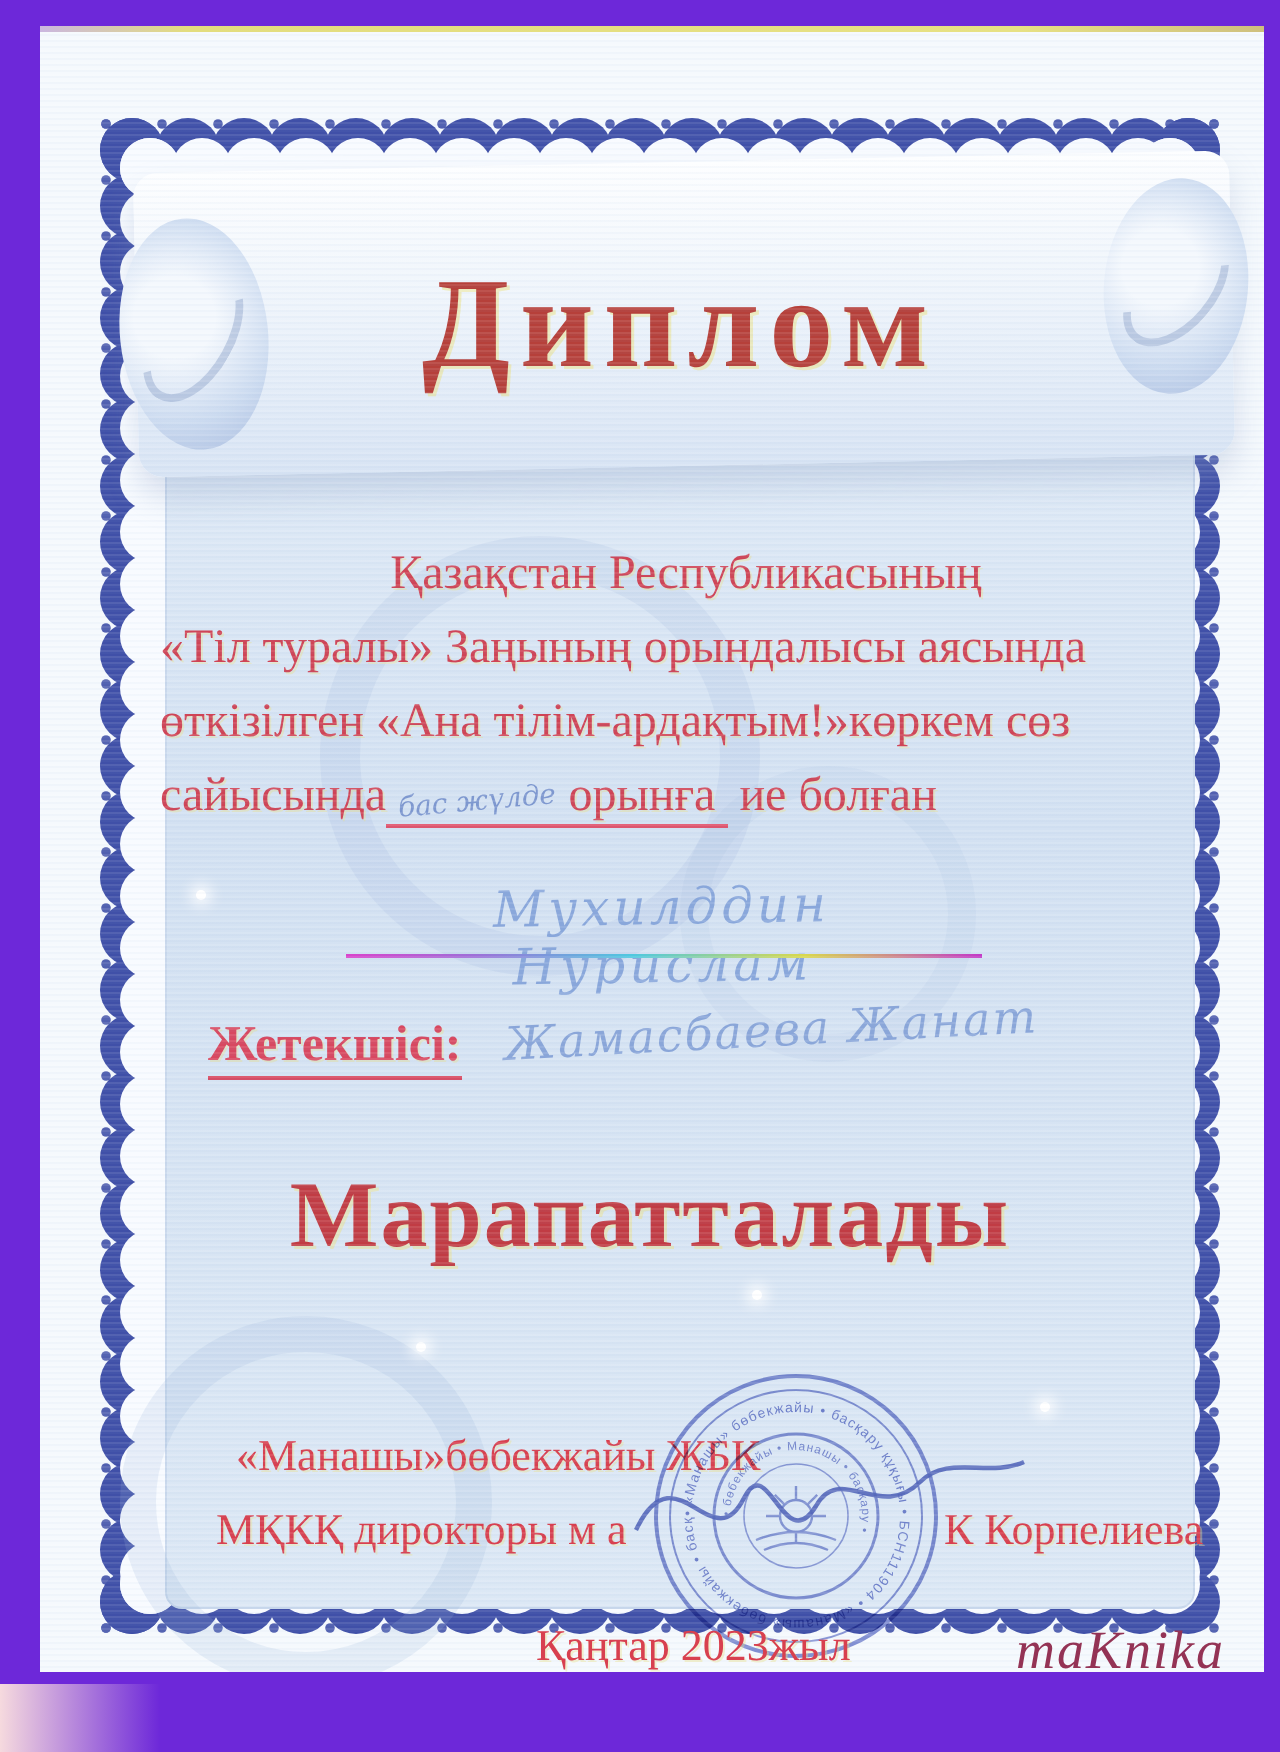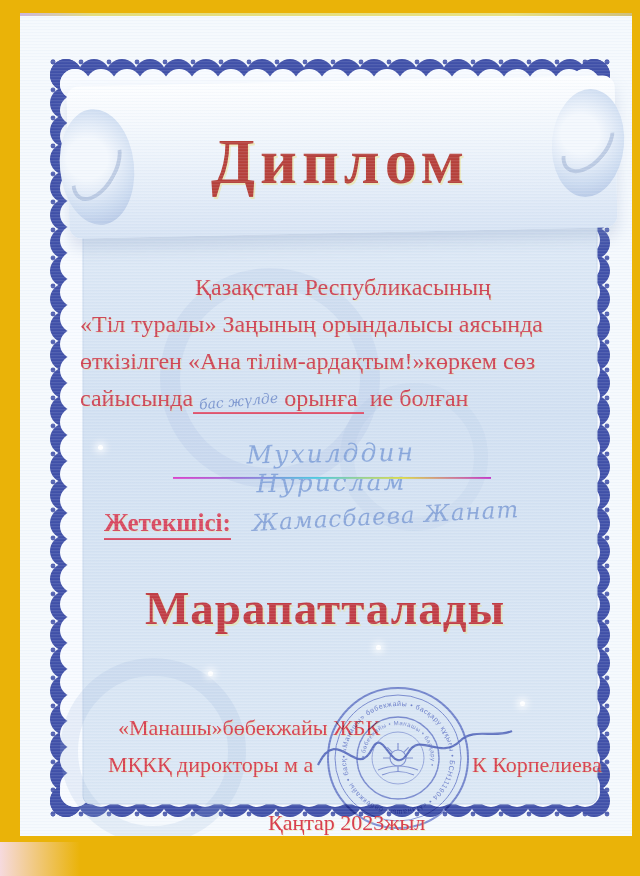--- a/index.html
+++ b/index.html
@@ -1,17 +1,17 @@
 <!DOCTYPE html>
 <html><head>
 <meta charset="utf-8">
 <style>
   html,body{margin:0;padding:0;}
   body{width:640px;height:876px;background:#fbfbf8;font-family:"Liberation Serif", serif;overflow:hidden;}
-  .page{position:relative;width:640px;height:876px;background:#eab308;}
+  .page{position:relative;width:640px;height:876px;background:#6d28d9;}
   .page-tint{position:absolute;left:0;bottom:0;width:80px;height:34px;background:linear-gradient(90deg,#f6dade,rgba(246,218,222,0));}
   .cert{position:absolute;left:20px;top:13px;width:612px;height:823px;background:#f5f9fd;overflow:hidden;}
   .cert::before{content:"";position:absolute;left:0;top:0;width:100%;height:3px;
     background:linear-gradient(90deg,#cbb7e0,#e3dd7e 12%,#e7e184 80%,#cfc07e);z-index:6;}
   .cert::after{content:"";position:absolute;inset:0;z-index:5;pointer-events:none;
     background:repeating-linear-gradient(180deg,rgba(255,255,255,.10) 0 1px,rgba(140,170,210,.05) 1px 2px,rgba(255,255,255,0) 2px 3px);}
   svg.frame{position:absolute;left:0;top:0;z-index:1;}
   
   .wm{position:absolute;border-radius:50%;z-index:2;pointer-events:none;}
   .wm1{left:140px;top:255px;width:180px;height:180px;border:20px solid rgba(150,175,215,.16);}
@@ -400,20 +400,21 @@
 
     <div class="supervisor-label">Жетекшісі:</div>
     <div class="supervisor-name hand">Жамасбаева  Жанат</div>
 
     <div class="award">Марапатталады</div>
 
     <div class="footer-line org1">«Манашы»бөбекжайы ЖБК</div>
     <div class="footer-line org2">МҚКҚ дирокторы  м а</div>
     <div class="footer-line director">К  Корпелиева</div>
     <div class="footer-line date">Қаңтар 2023жыл</div>
+    <div class="brand">maKnika</div>
 
     <div class="seal-wrap">
       <svg width="210" height="156">
         <g stroke="#5163c2" fill="none">
           <circle cx="86" cy="77" r="70" stroke-width="2" opacity="0.85"></circle>
           <circle cx="86" cy="77" r="63" stroke-width="1" opacity="0.8"></circle>
           <circle cx="86" cy="77" r="41" stroke-width="1.5" opacity="0.8"></circle>
           <circle cx="86" cy="77" r="26" stroke-width="0.8" opacity="0.7"></circle>
         </g>
         <defs>

